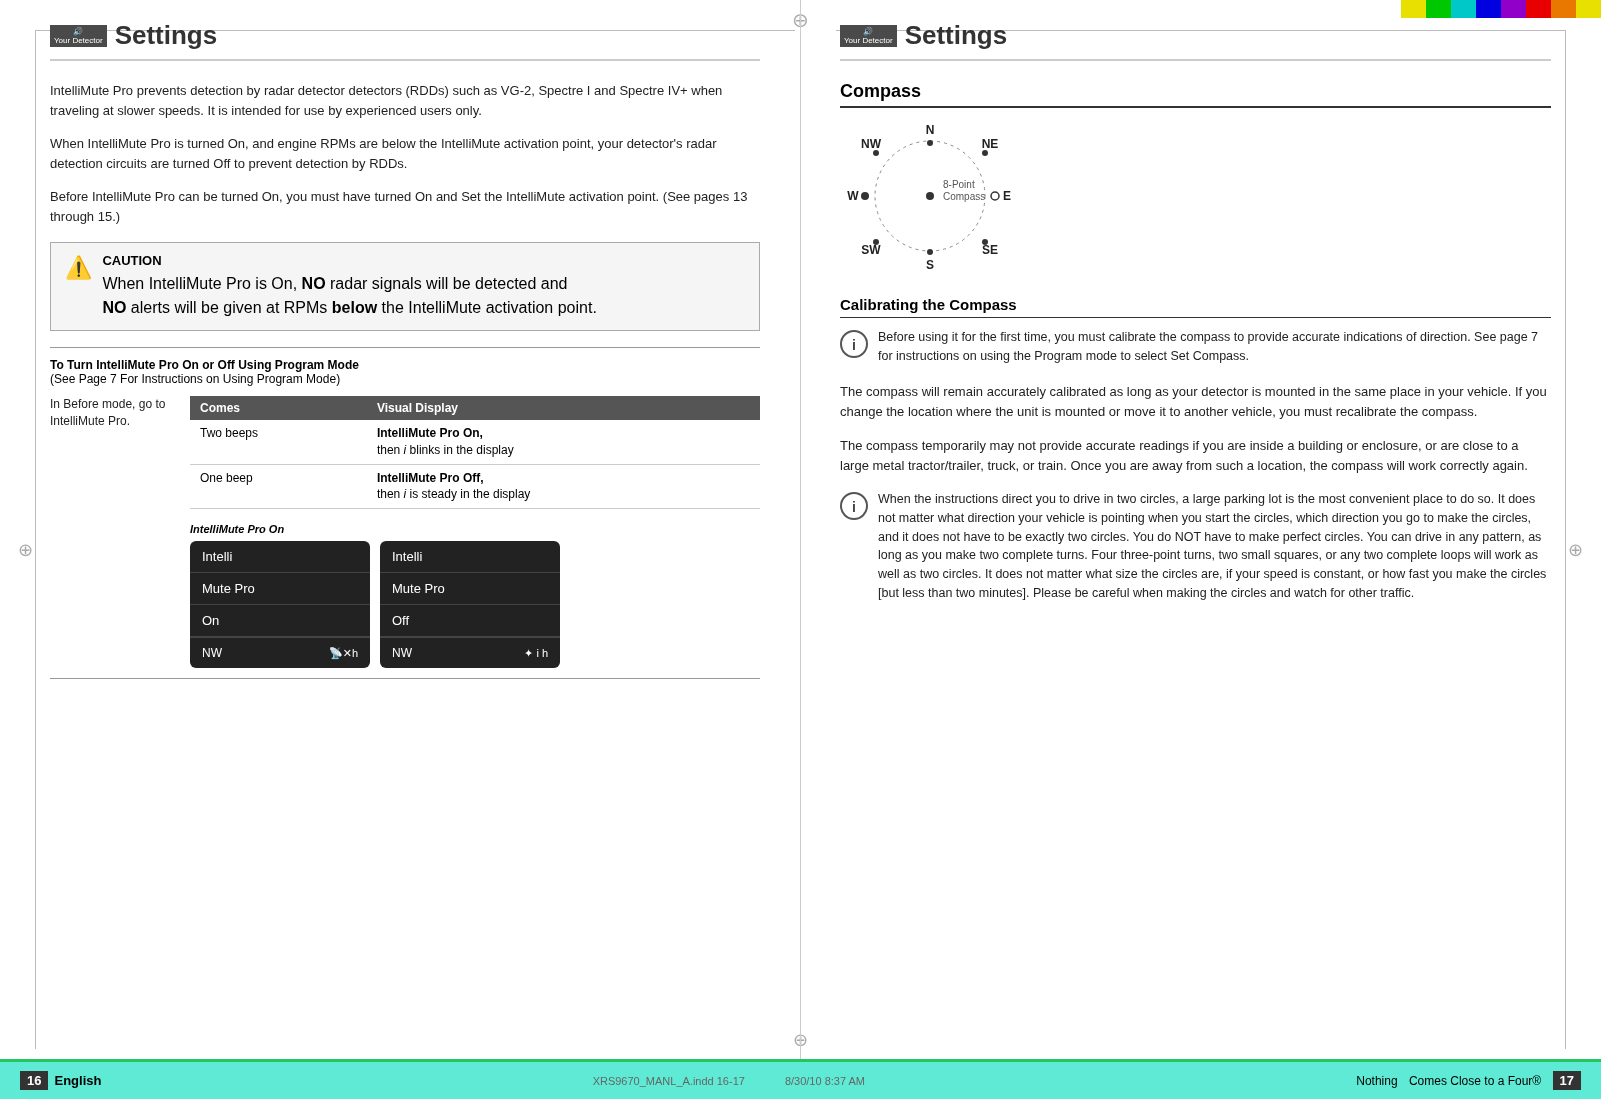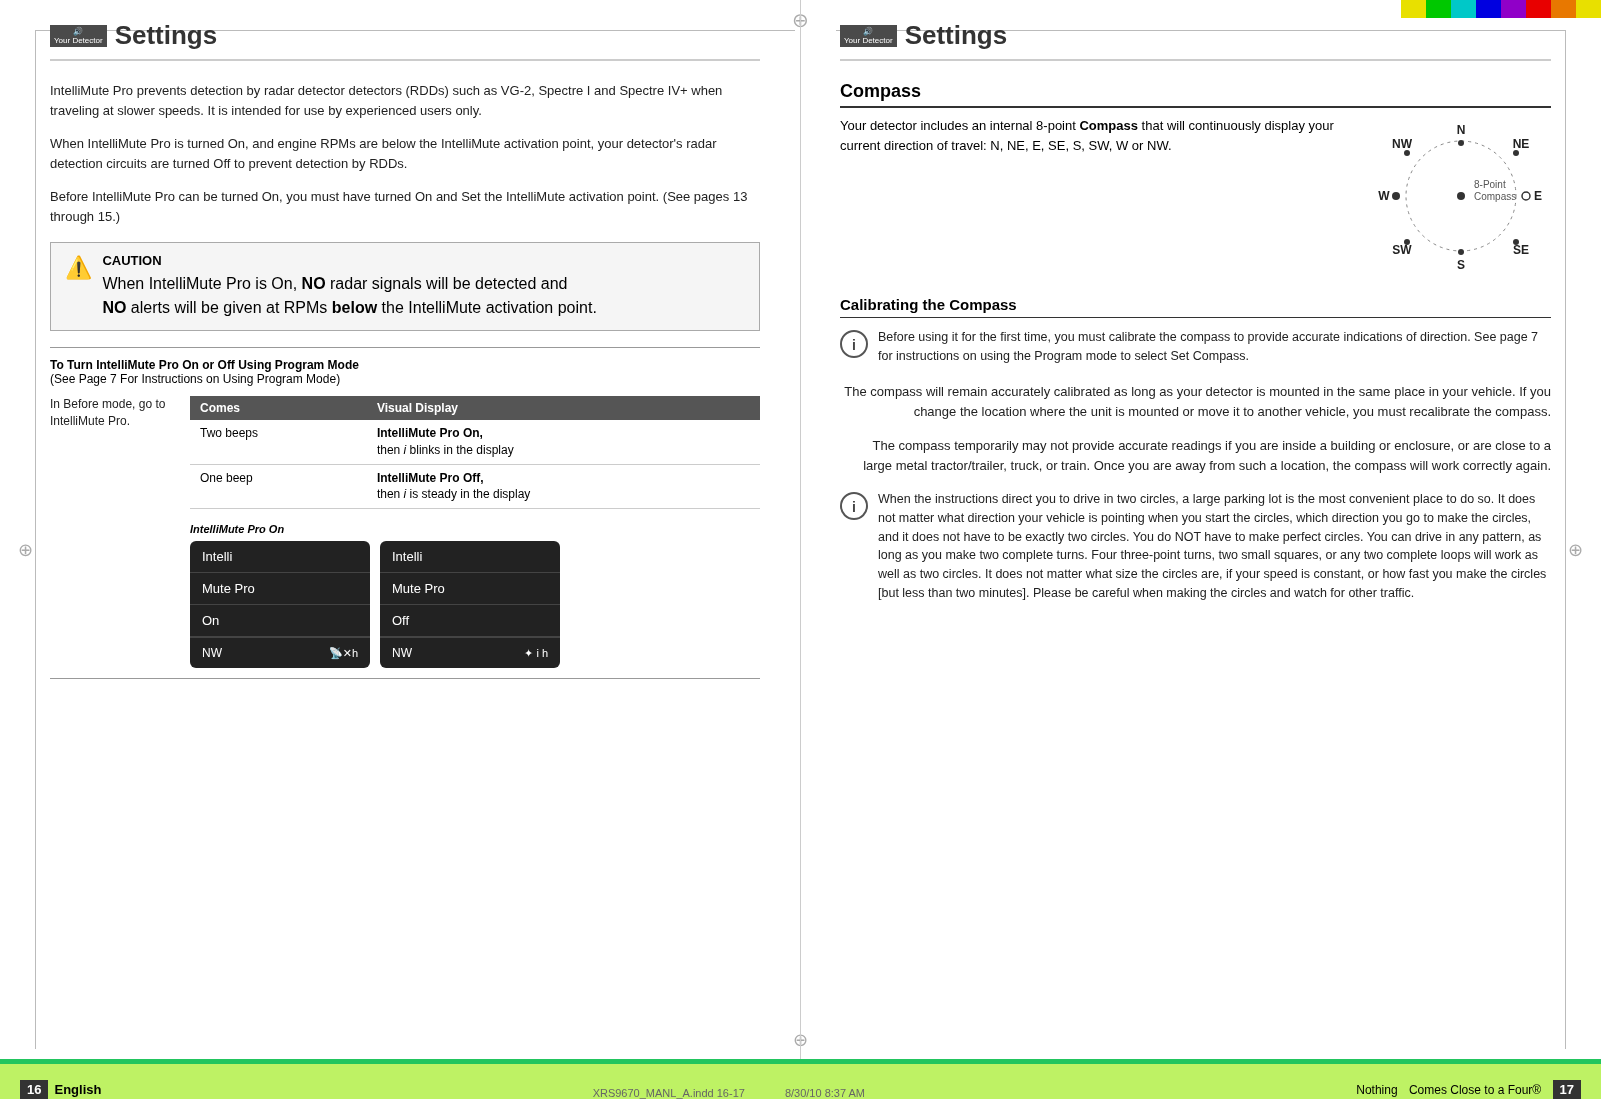--- a/index.html
+++ b/index.html
@@ -24,26 +24,26 @@
     }
     .color-seg { flex: 1; }
 
     
     .bottom-bar {
       position: absolute;
       bottom: 0;
       left: 0;
       right: 0;
       height: 40px;
-      border-top: 5px solid #22c55e;
-      display: flex;
-      align-items: flex-end;
+      border-top: 3px solid #22c55e;
+      display: flex;
+      align-items: center;
       justify-content: space-between;
       padding: 0 20px;
-      background: #bef264;
+      background: #5eead4;
     }
 
     
     .center-divider {
       position: absolute;
       left: 800px;
       top: 0;
       bottom: 0;
       width: 1px;
       background: #ccc;
@@ -272,21 +272,20 @@
       margin-bottom: 8px;
       color: #222;
     }
     .note-content p:last-child { margin-bottom: 0; }
 
     .body-paragraph {
       font-size: 13px;
       line-height: 1.55;
       margin-bottom: 14px;
       color: #222;
-      text-align: right;
     }
 
     
     .page-num-left {
       font-size: 13px;
       font-weight: bold;
       display: flex;
       align-items: center;
       gap: 6px;
     }
@@ -494,23 +493,20 @@
     <div class="your-detector-badge">
       <span>🔊</span>
       <span style="font-size:8px">Your Detector</span>
     </div>
     <span class="settings-title">Settings</span>
   </div>
 
   <div class="compass-section">
     <div class="compass-heading">Compass</div>
     <div class="compass-content">
-      <div class="compass-text">
-        Your detector includes an internal 8-point <strong>Compass</strong> that will continuously display your current direction of travel: N, NE, E, SE, S, SW, W or NW.
-      </div>
       <div class="compass-diagram">
         <div class="compass-svg-wrap">
           <svg width="170" height="160" viewBox="0 0 170 160">
 
             <circle cx="85" cy="80" r="55" fill="none" stroke="#888" stroke-width="1" stroke-dasharray="3,4"></circle>
 
             <circle cx="85" cy="80" r="4" fill="#333"></circle>
 
             <text x="85" y="18" text-anchor="middle" font-size="12" font-weight="bold" fill="#222">N</text>
             <text x="145" y="32" text-anchor="middle" font-size="12" font-weight="bold" fill="#222">NE</text>

